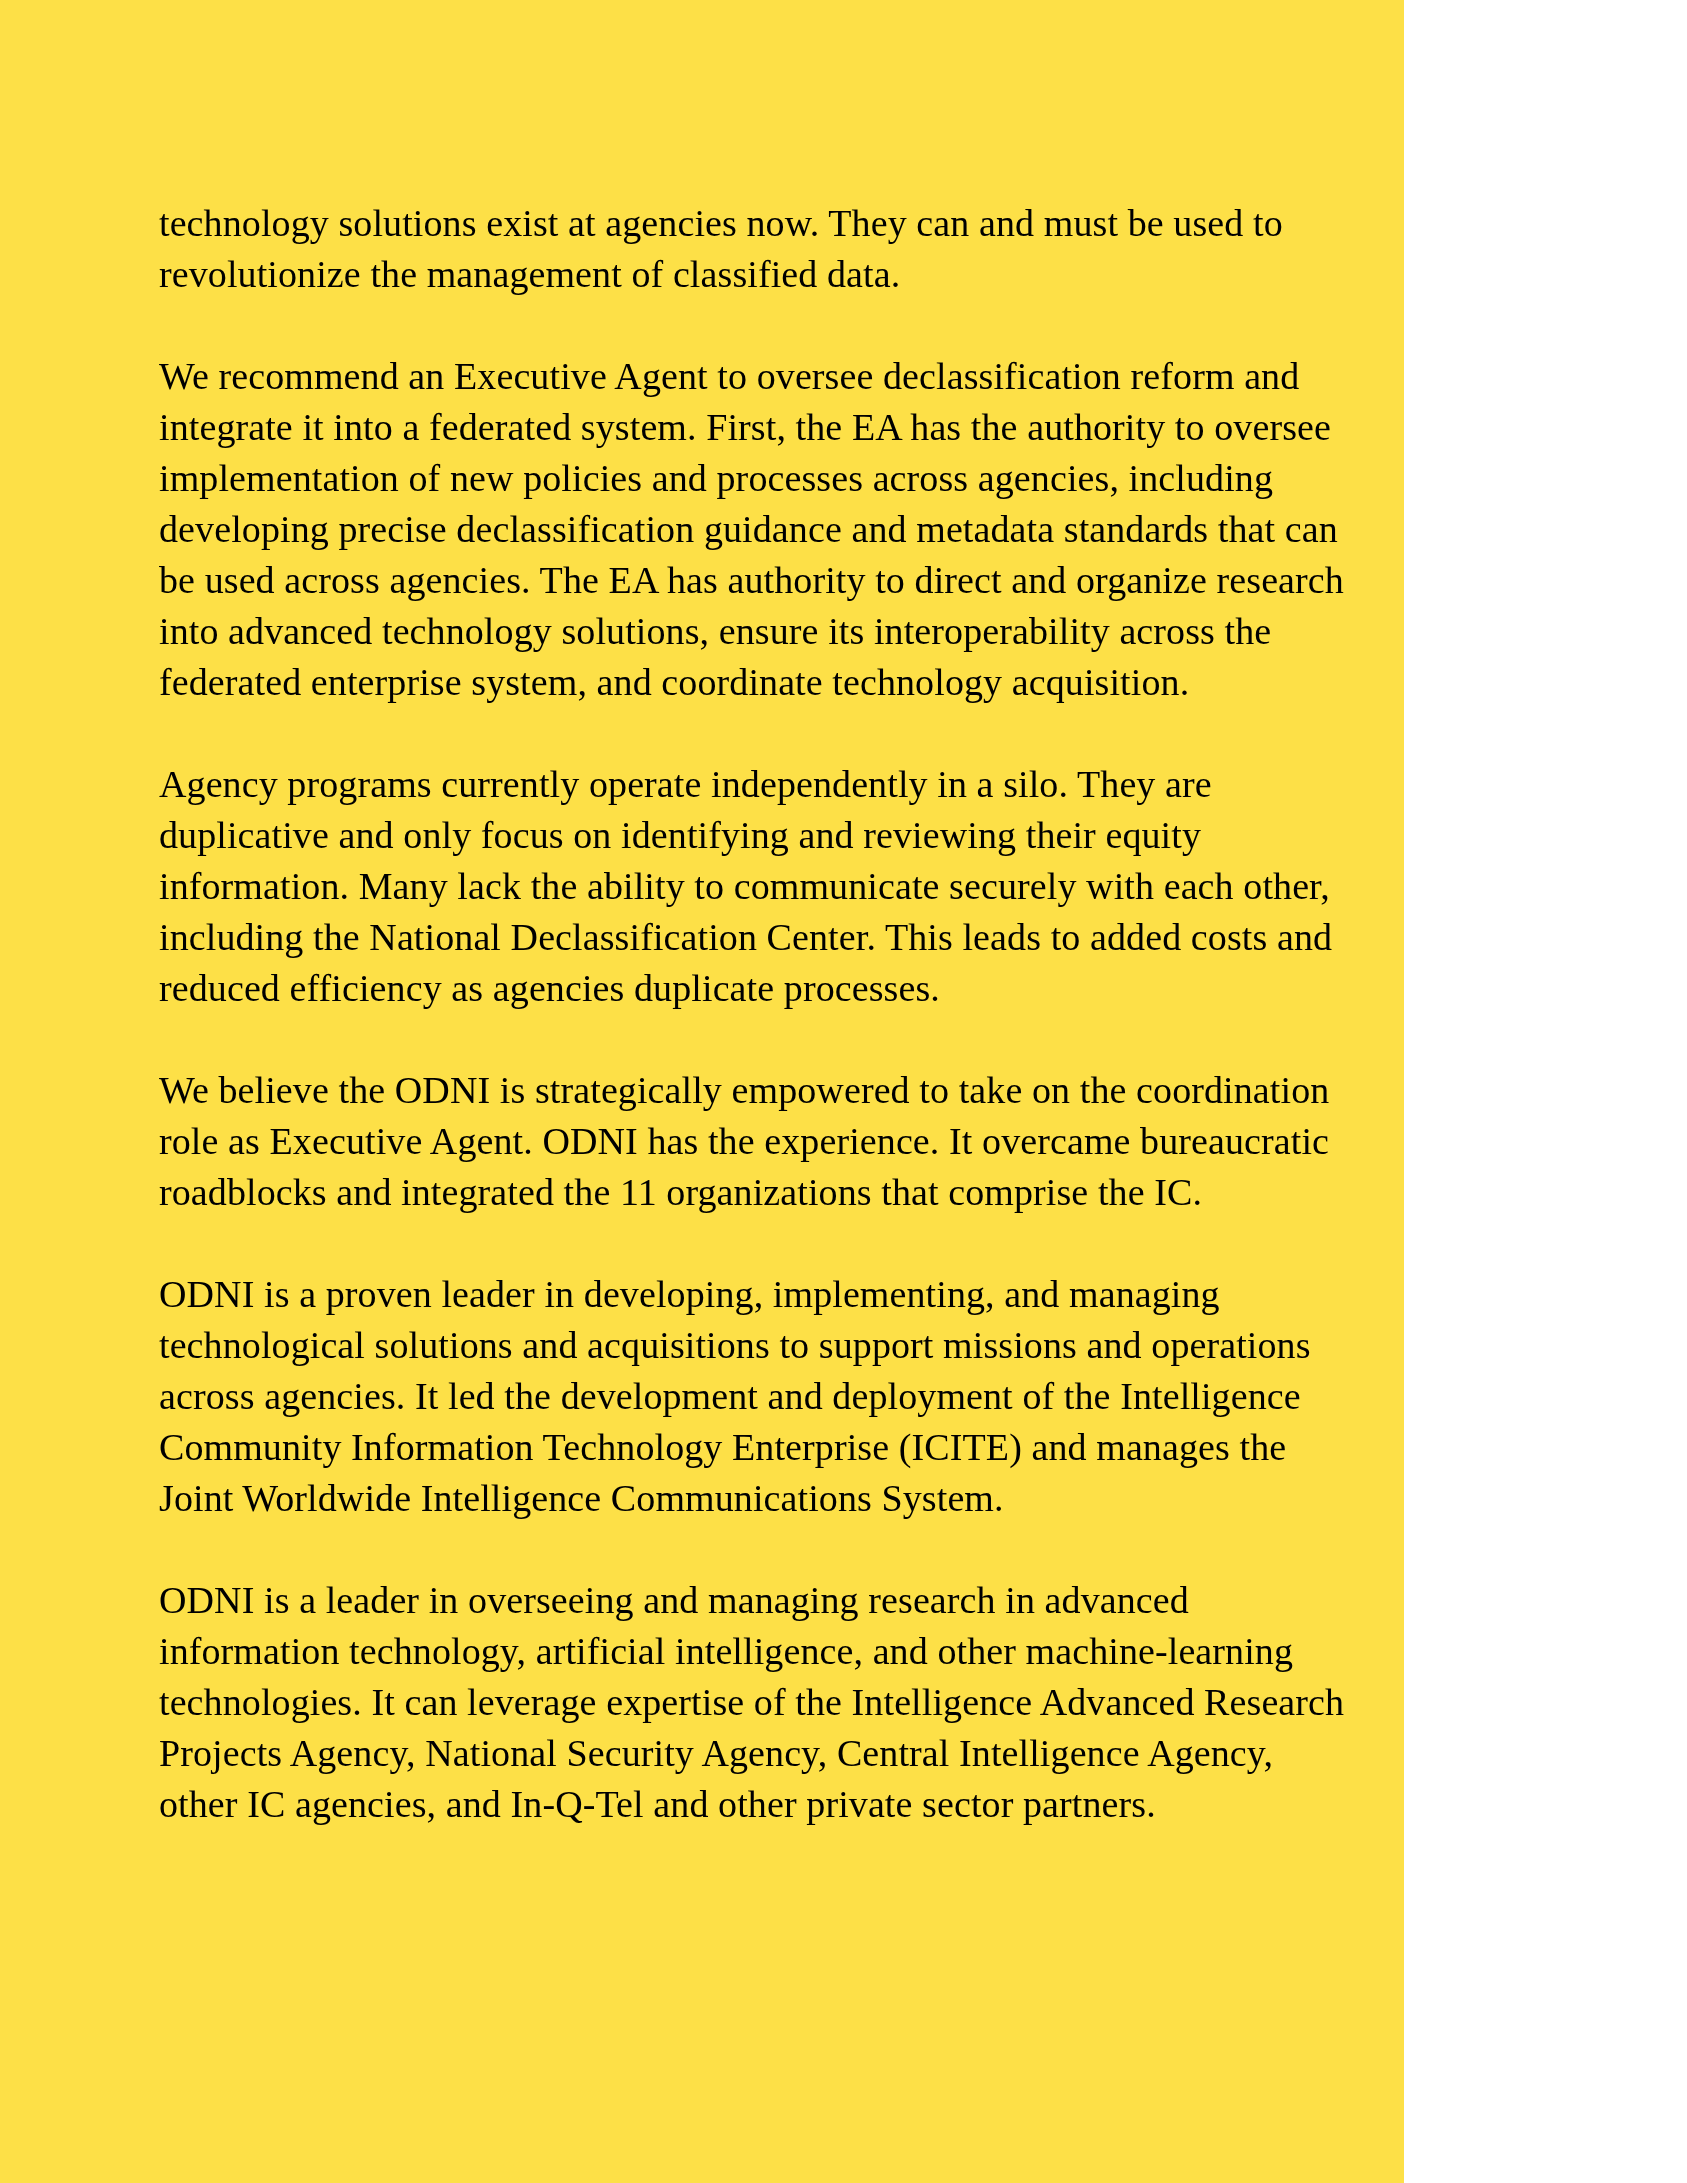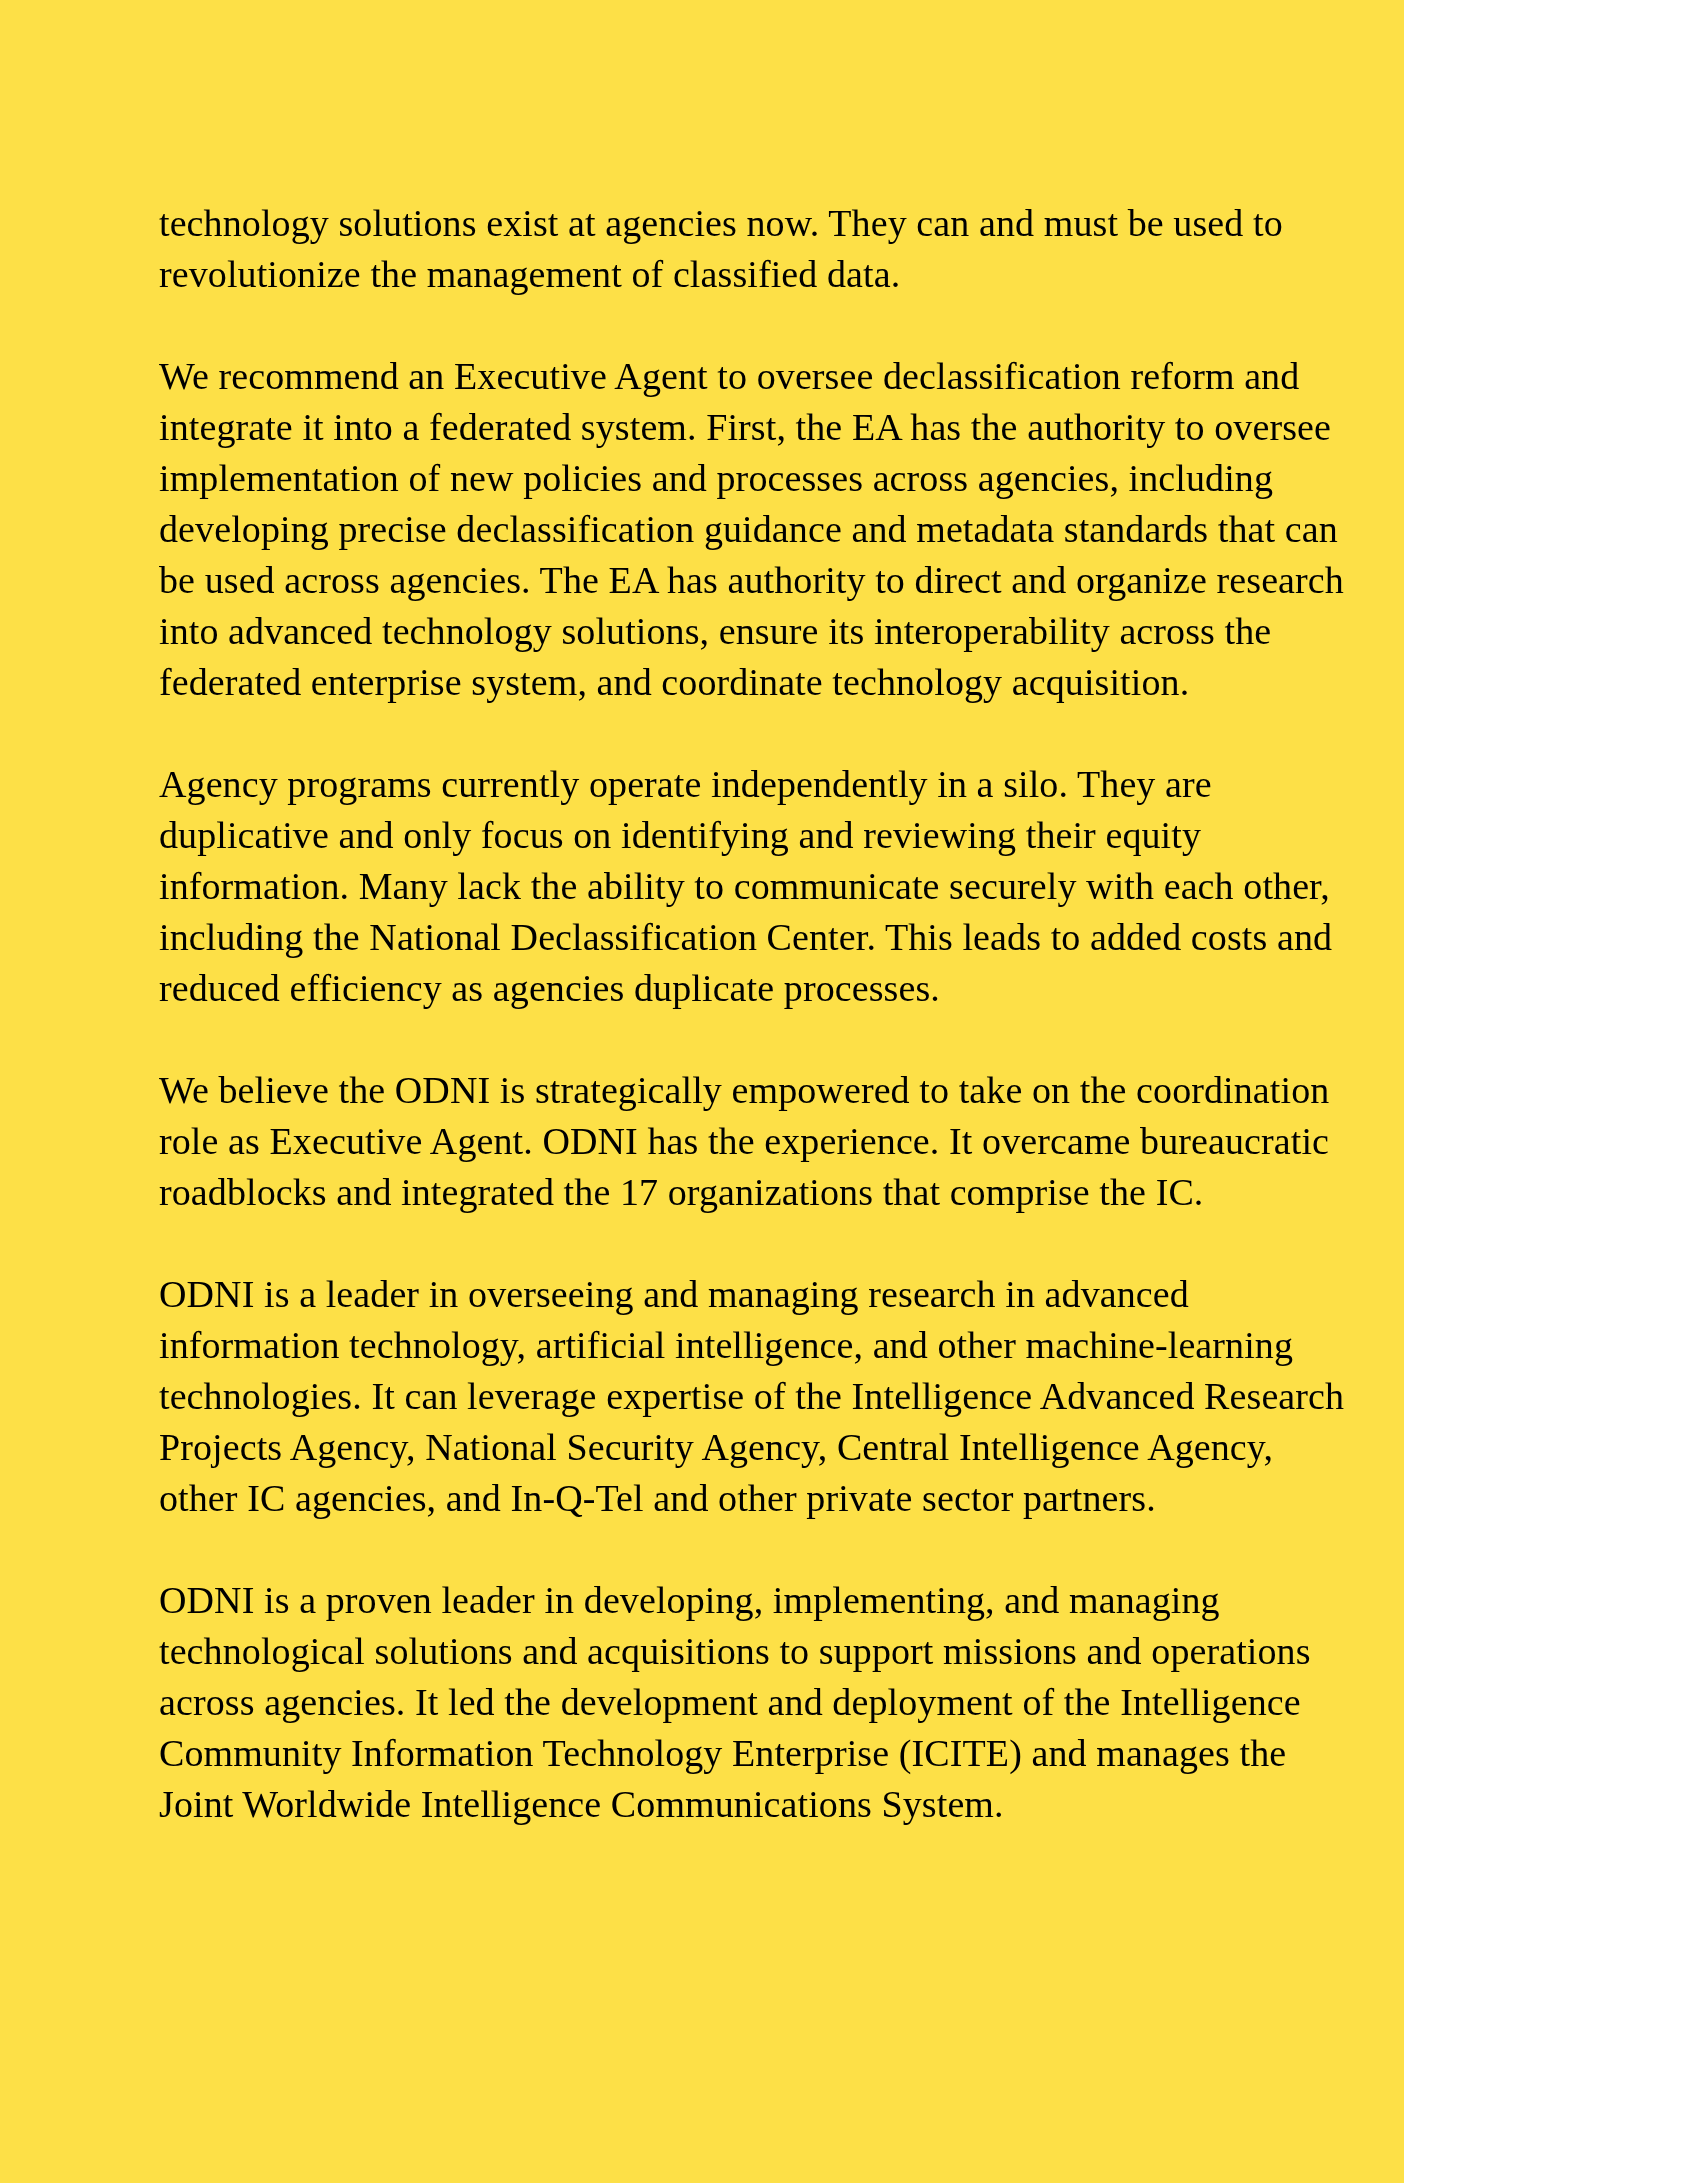--- a/index.html
+++ b/index.html
@@ -51,27 +51,27 @@
 be used across agencies. The EA has authority to direct and organize research
 into advanced technology solutions, ensure its interoperability across the
 federated enterprise system, and coordinate technology acquisition.</p>
     <p>Agency programs currently operate independently in a silo. They are
 duplicative and only focus on identifying and reviewing their equity
 information. Many lack the ability to communicate securely with each other,
 including the National Declassification Center. This leads to added costs and
 reduced efficiency as agencies duplicate processes.</p>
     <p>We believe the ODNI is strategically empowered to take on the coordination
 role as Executive Agent. ODNI has the experience. It overcame bureaucratic
-roadblocks and integrated the 17 organizations that comprise the IC.</p>
+roadblocks and integrated the 11 organizations that comprise the IC.</p>
+    <p>ODNI is a proven leader in developing, implementing, and managing
+technological solutions and acquisitions to support missions and operations
+across agencies. It led the development and deployment of the Intelligence
+Community Information Technology Enterprise (ICITE) and manages the
+Joint Worldwide Intelligence Communications System.</p>
     <p>ODNI is a leader in overseeing and managing research in advanced
 information technology, artificial intelligence, and other machine-learning
 technologies. It can leverage expertise of the Intelligence Advanced Research
 Projects Agency, National Security Agency, Central Intelligence Agency,
 other IC agencies, and In-Q-Tel and other private sector partners.</p>
-    <p>ODNI is a proven leader in developing, implementing, and managing
-technological solutions and acquisitions to support missions and operations
-across agencies. It led the development and deployment of the Intelligence
-Community Information Technology Enterprise (ICITE) and manages the
-Joint Worldwide Intelligence Communications System.</p>
   </div>
   <div class="page-number">4</div>
 </div>
 
 
 </body></html>

